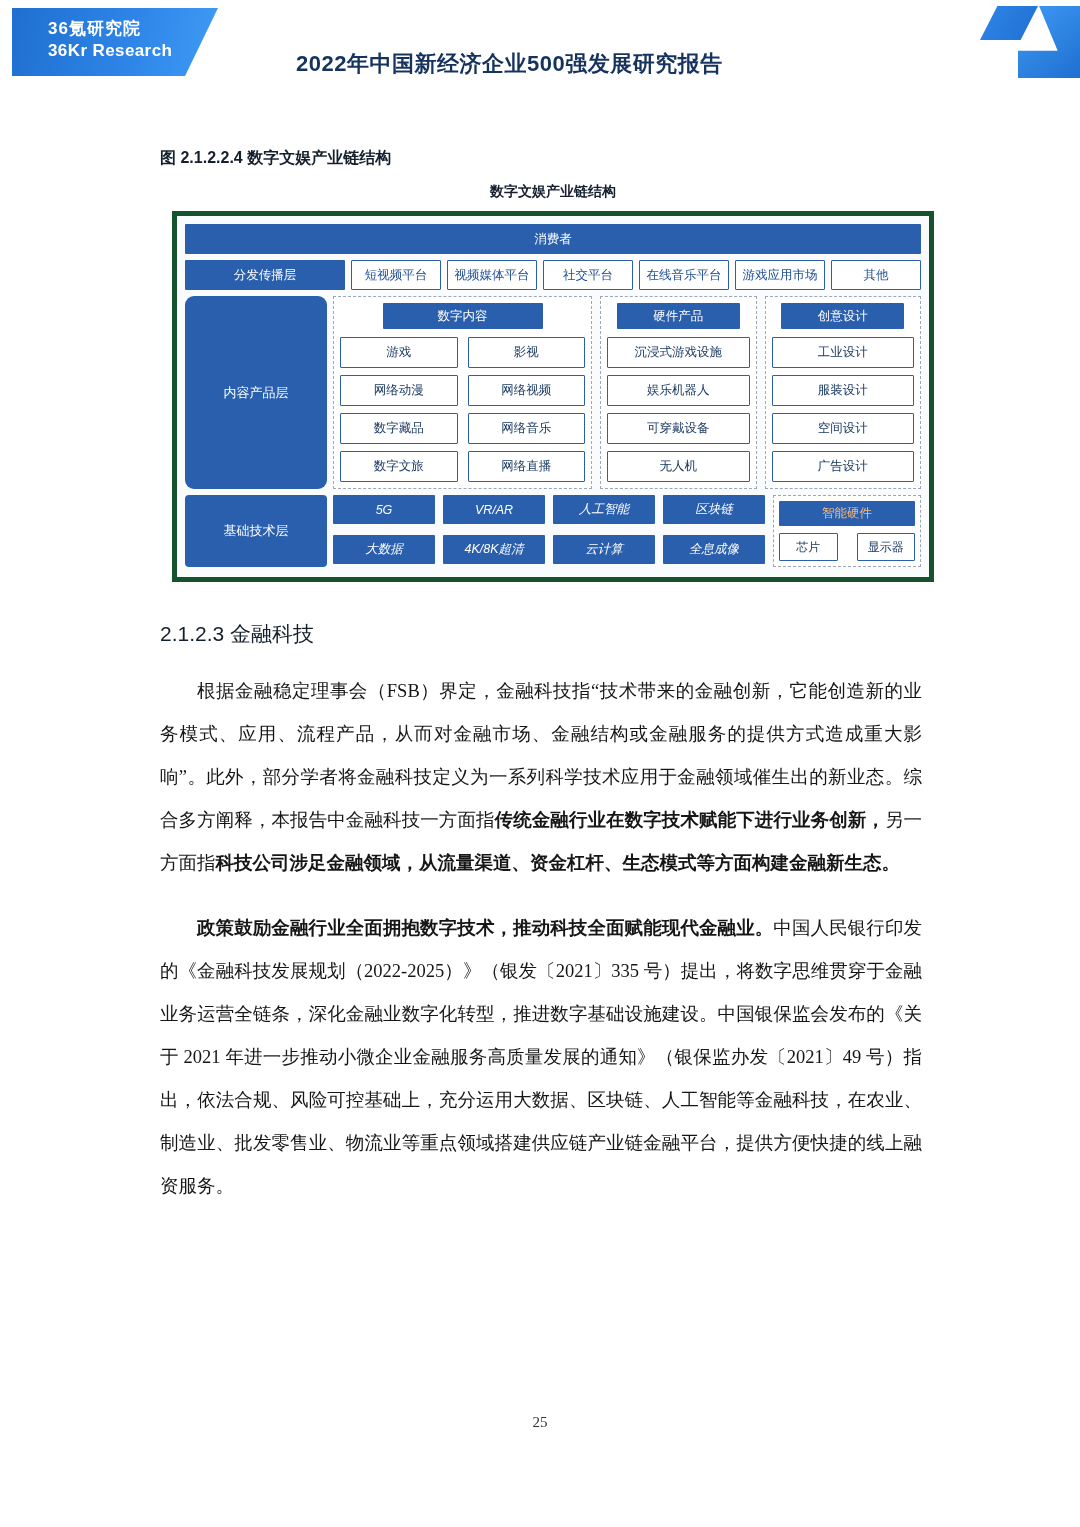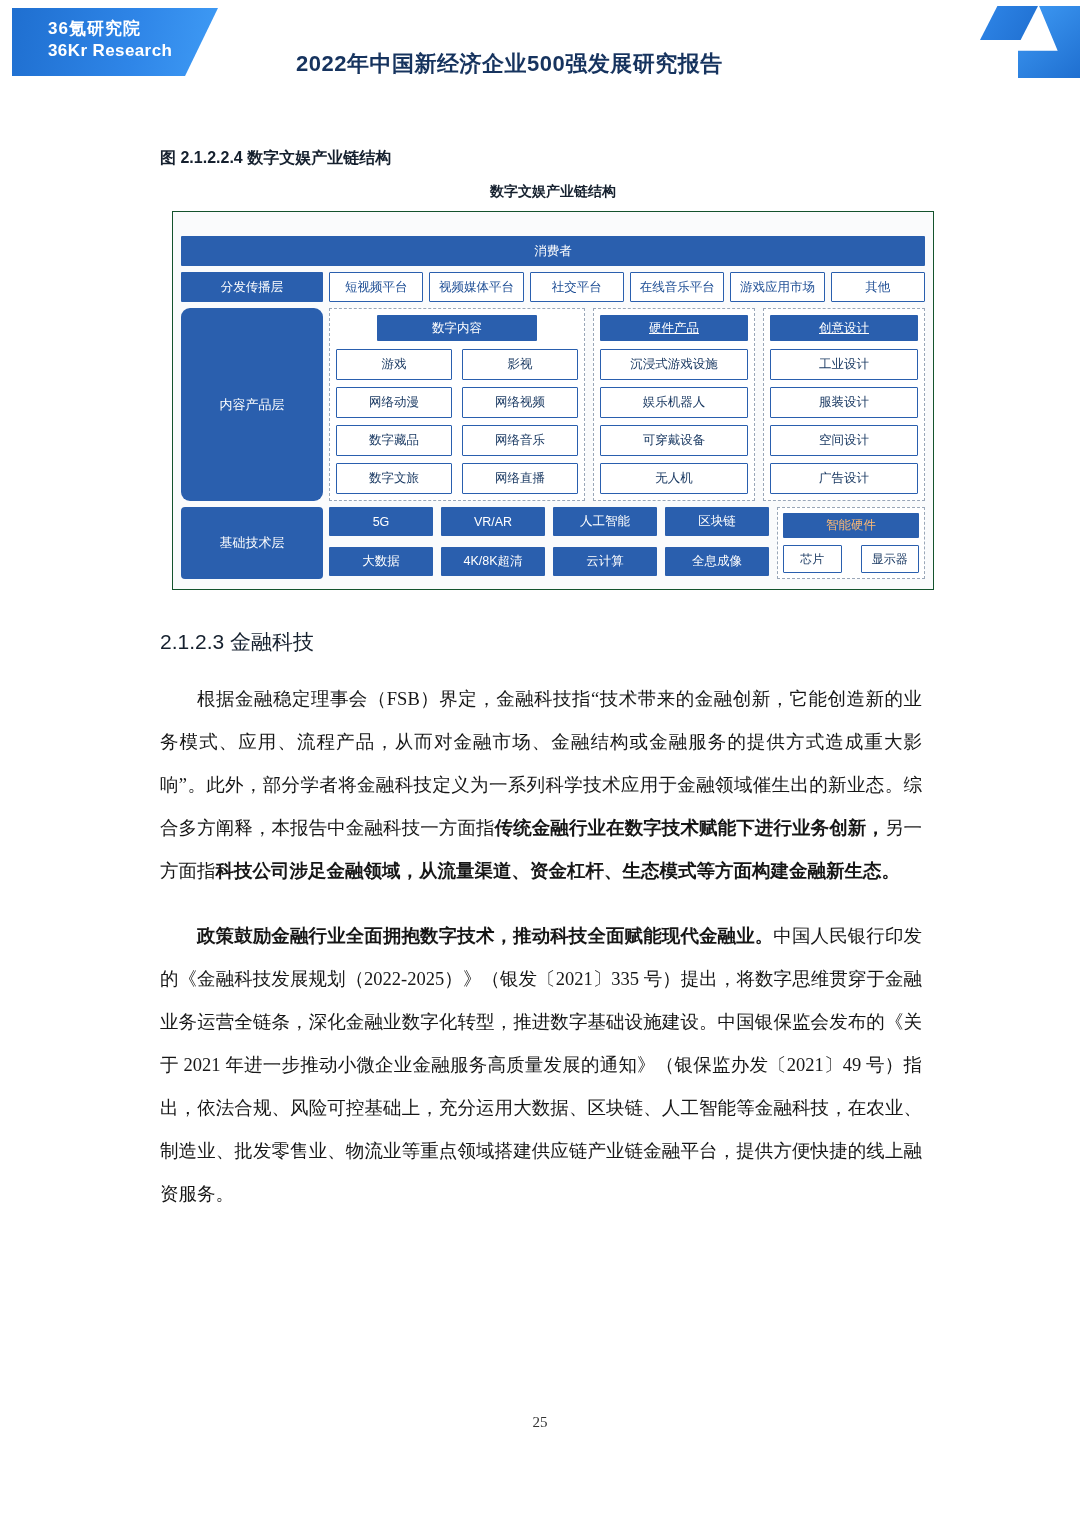--- a/index.html
+++ b/index.html
@@ -95,23 +95,23 @@
     width: 762px;
   }
   .chart-title {
     text-align: center;
     font-size: 14px;
     font-weight: bold;
     color: #15202e;
     margin-bottom: 10px;
   }
   .chart-body {
-    border: 1px solid #14532d;
+    border: 5px solid #14532d;
     background: #fafbfc;
-    padding: 24px 8px 10px 8px;
+    padding: 8px 8px 10px 8px;
     box-sizing: border-box;
   }
 
   .row {
     display: flex;
     gap: 6px;
     margin-bottom: 6px;
   }
   .cell {
     background: #2a5fae;
@@ -122,21 +122,21 @@
     justify-content: center;
     height: 30px;
     box-sizing: border-box;
     border-radius: 1px;
   }
   .consumer-bar {
     width: 100%;
     height: 30px;
   }
   .dist-label {
-    width: 142px;
+    width: 160px;
     background: #2a5fae;
     font-family: Liberation Mono, monospace;
   }
   .dist-item {
     flex: 1;
     border: 1px solid #2a5fae;
     background: #ffffff;
     color: #1d4d94;
   }
 
@@ -174,21 +174,21 @@
     display: flex;
     align-items: center;
     justify-content: center;
     margin: 0 auto 8px auto;
     width: 160px;
     border-radius: 1px;
   }
   .g-digital { flex: 1.72; }
   .g-hardware { flex: 1; }
   .g-design { flex: 1; }
-  .g-hardware .group-head, .g-design .group-head { width: 148px; text-decoration: underline; }
+  .g-hardware .group-head, .g-design .group-head { width: 123px; }
 
   .grid2 {
     display: grid;
     grid-template-columns: 1fr 1fr;
     gap: 7px 10px;
   }
   .grid1 {
     display: grid;
     grid-template-columns: 1fr;
     gap: 7px;
@@ -222,20 +222,21 @@
   .base-right {
     flex: 1;
     display: flex;
     gap: 8px;
   }
   .base-grid {
     flex: 1;
     display: grid;
     grid-template-columns: repeat(4, 1fr);
     gap: 8px;
+    font-style: italic;
   }
   .base-cell {
     background: #2a5fae;
     color: #ffffff;
     font-size: 12.5px;
     height: 29px;
     display: flex;
     align-items: center;
     justify-content: center;
     border-radius: 1px;

